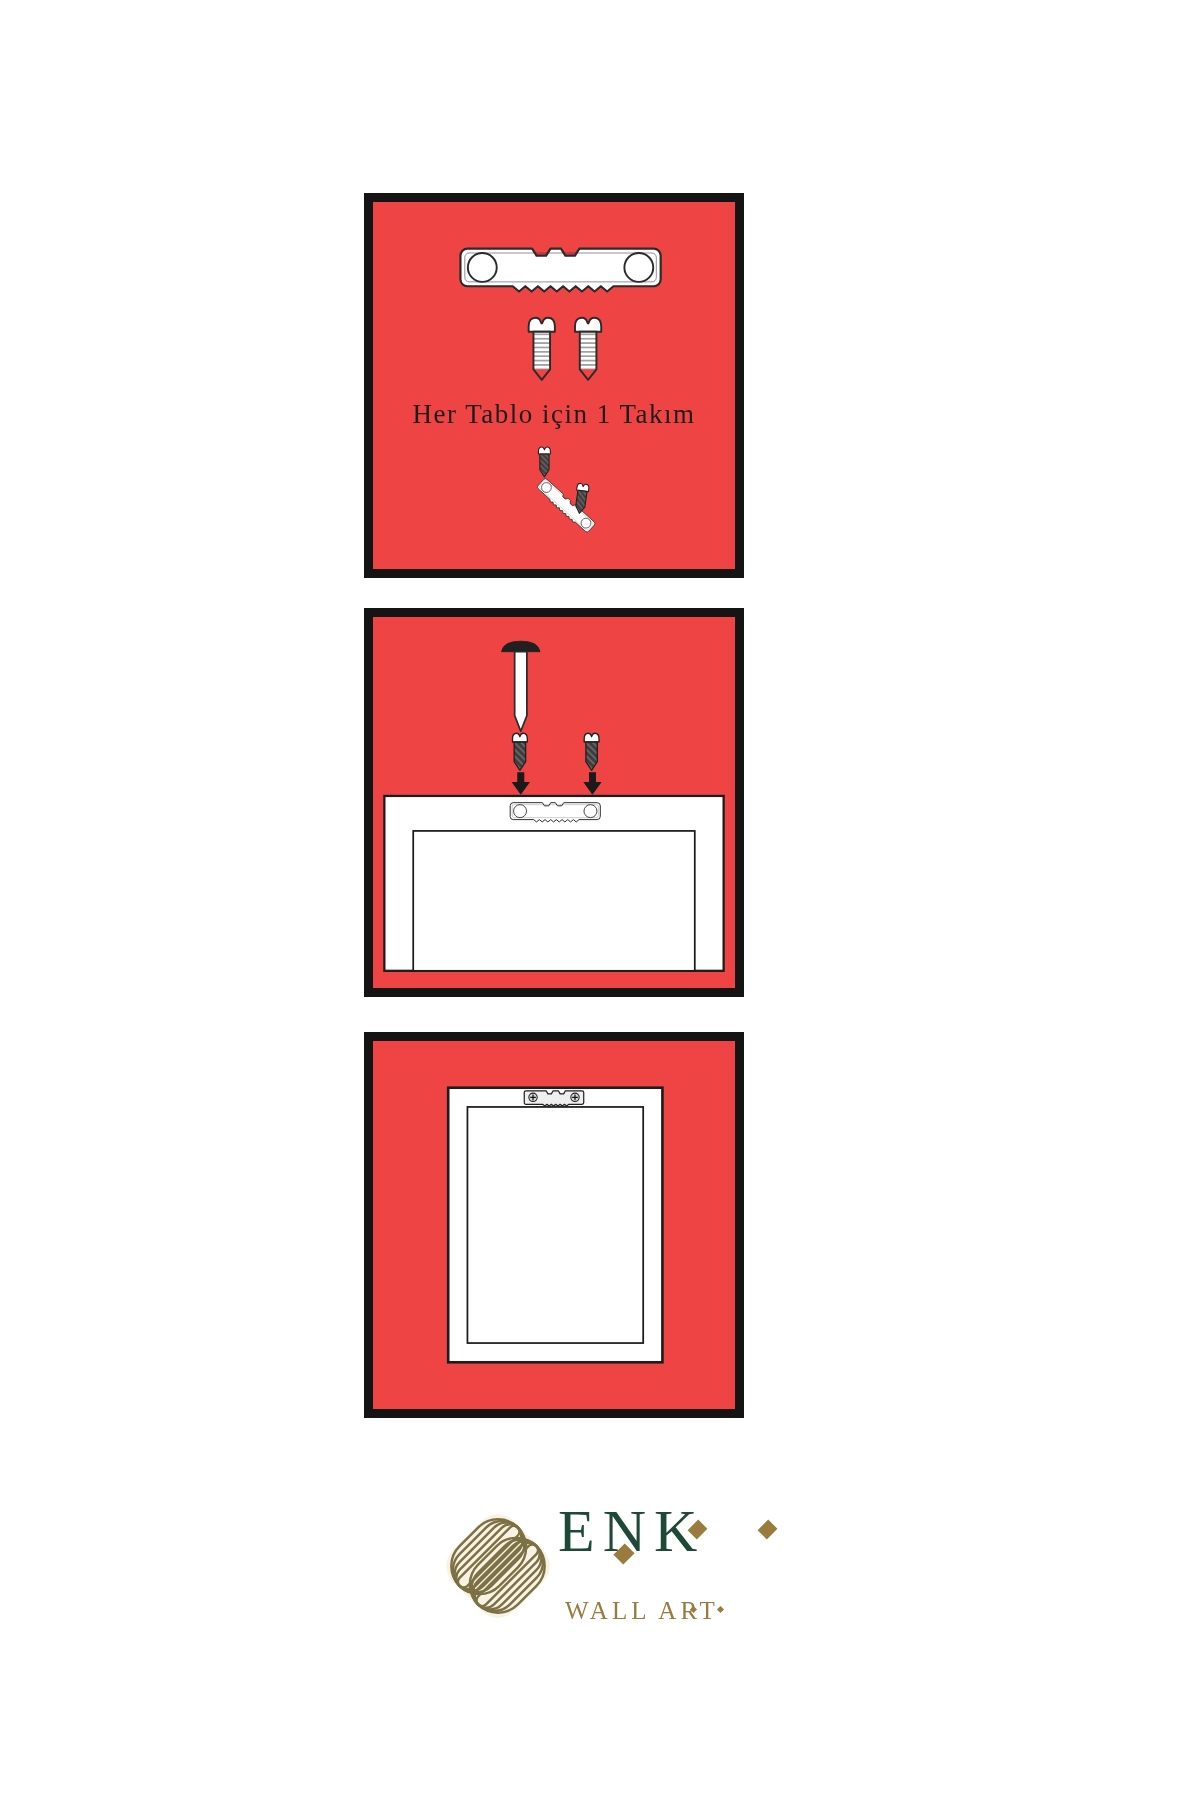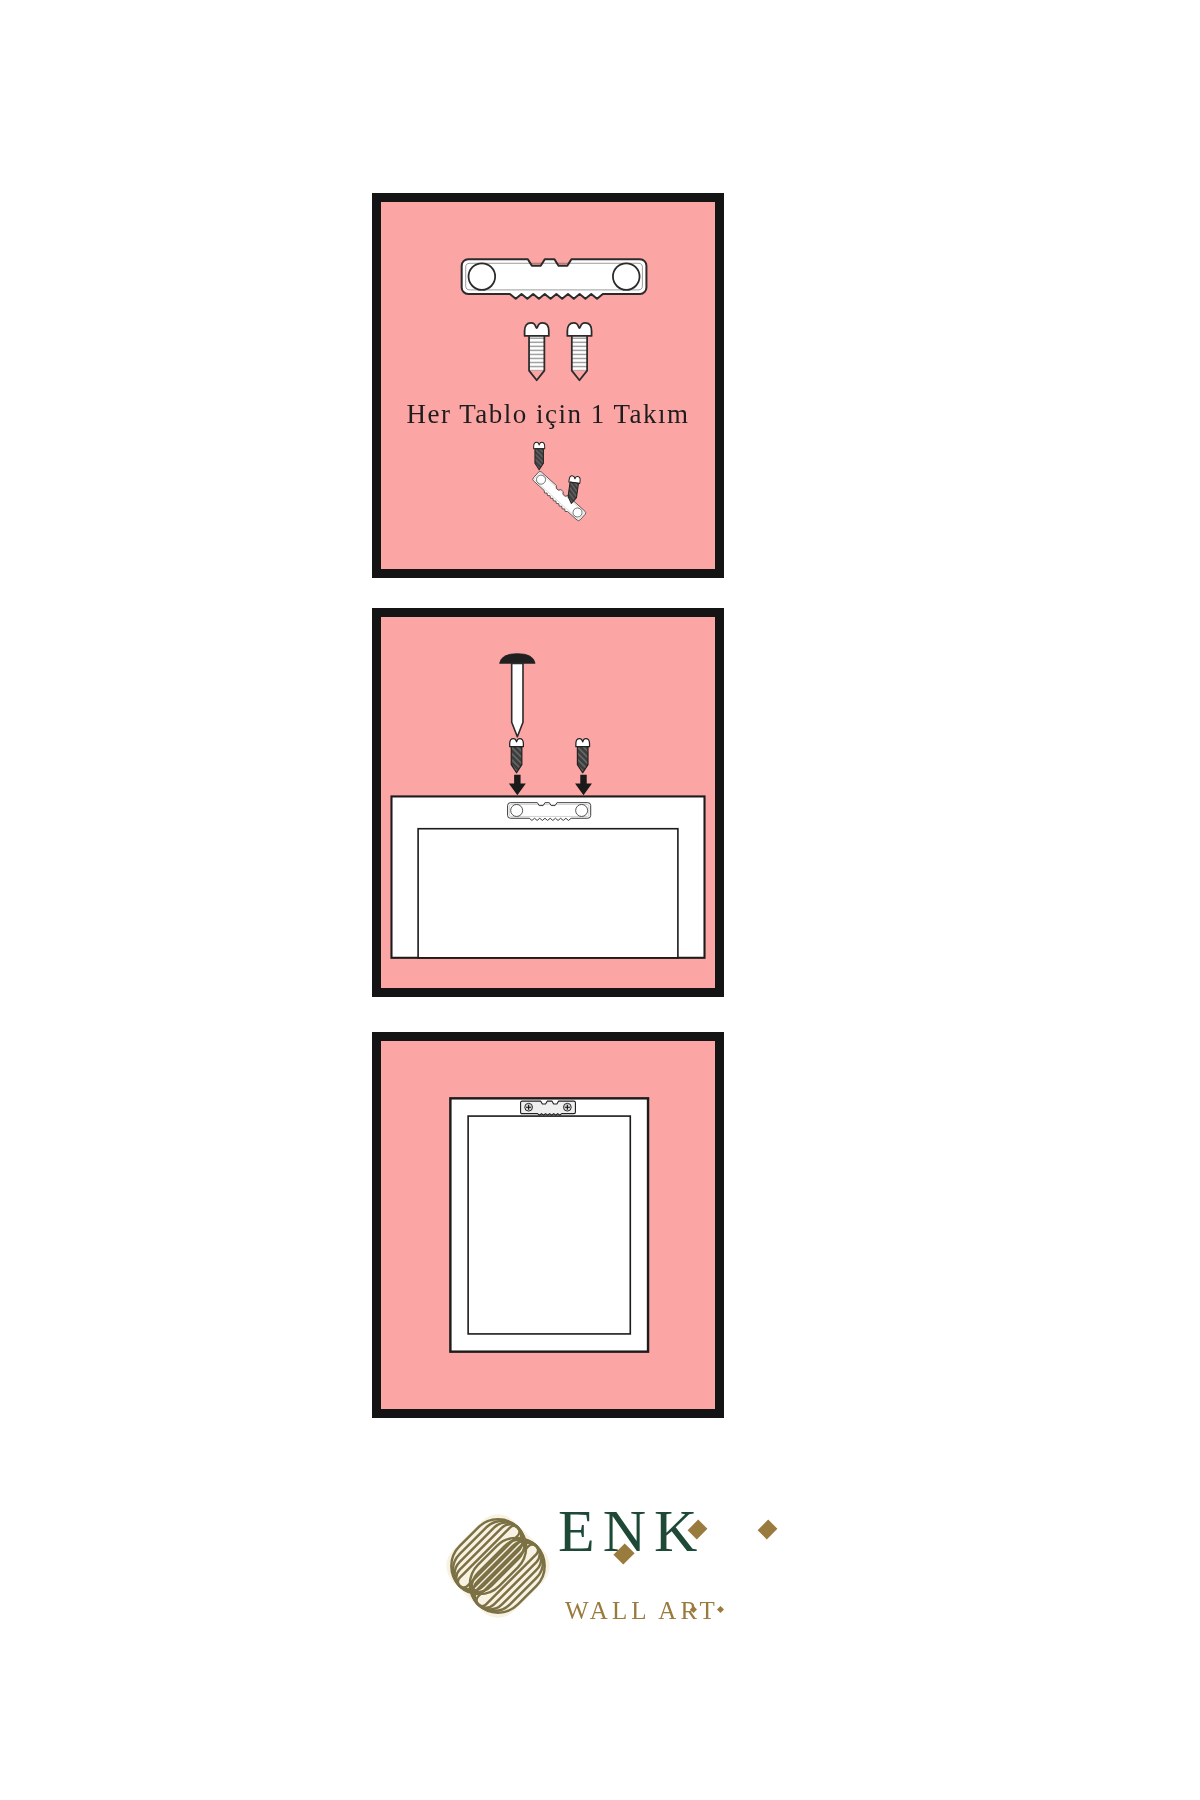--- a/index.html
+++ b/index.html
@@ -3,23 +3,23 @@
 <meta charset="utf-8">
 <style>
   html,body{margin:0;padding:0;}
   body{
     width:1200px;height:1800px;position:relative;
     background:var(--background,#fff);
     font-family:"Liberation Serif", serif;
     overflow:hidden;
   }
   .panel{
-    position:absolute;left:372px;width:352px;
+    position:absolute;left:364px;width:380px;
     border:9px solid var(--panel_border,#141414);
-    box-sizing:border-box;background:#fca5a5;
+    box-sizing:border-box;background:#ef4444;
   }
   #panel-step1{top:193px;height:385px;}
   #panel-step2{top:608px;height:389px;}
   #panel-step3{top:1032px;height:386px;}
   .panel svg.art{position:absolute;left:0;top:0;width:100%;height:100%;display:block;}
   .caption{
     position:absolute;left:0;top:197px;width:100%;
     text-align:center;font-size:27px;letter-spacing:1.5px;
     color:#1d1d1d;font-family:"Liberation Serif", serif;
   }

